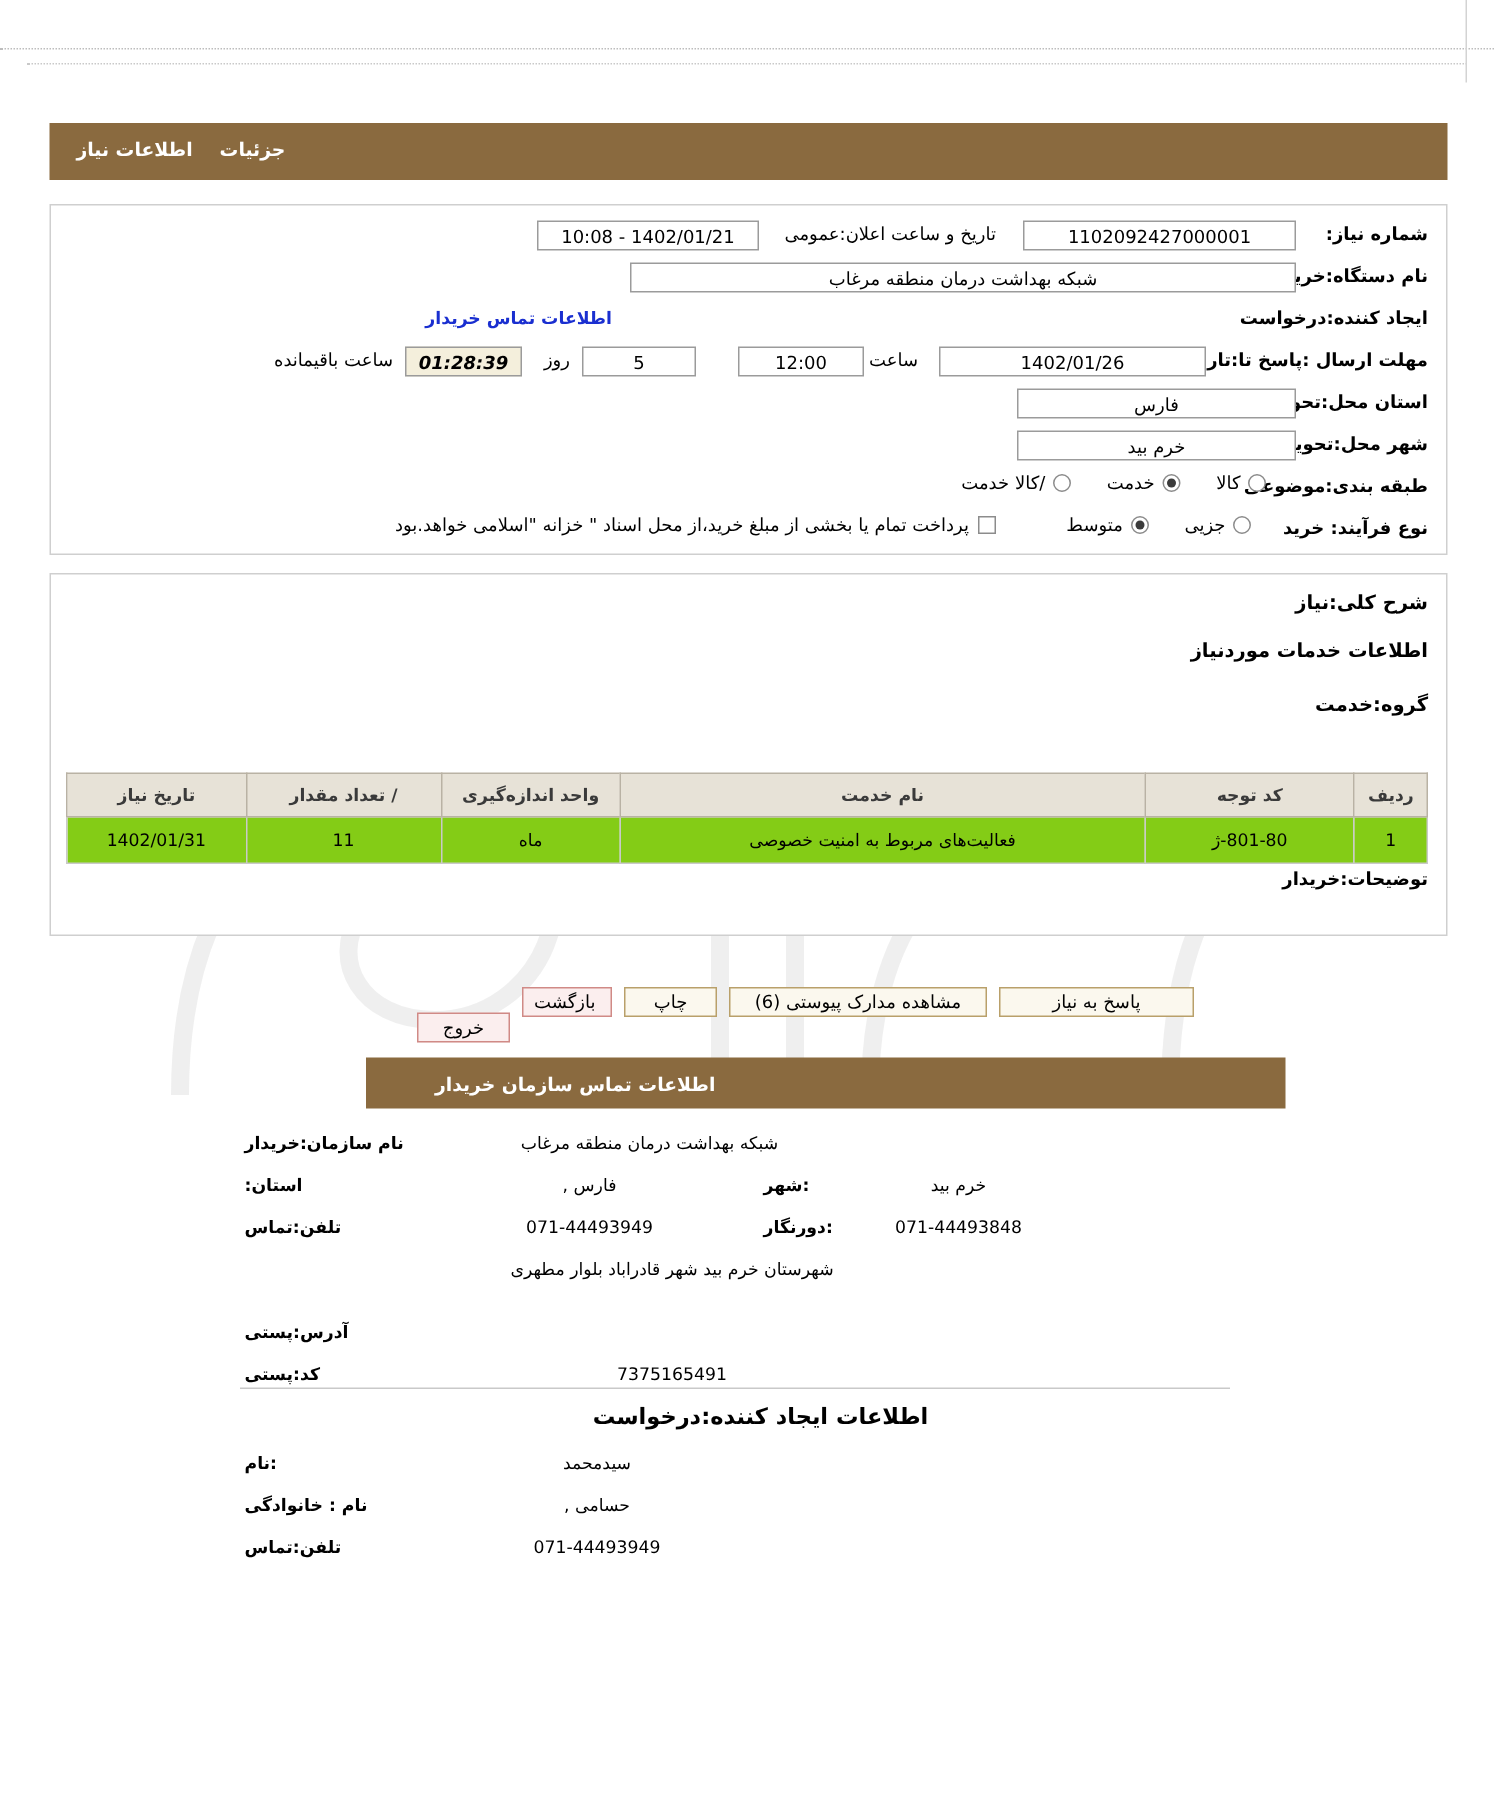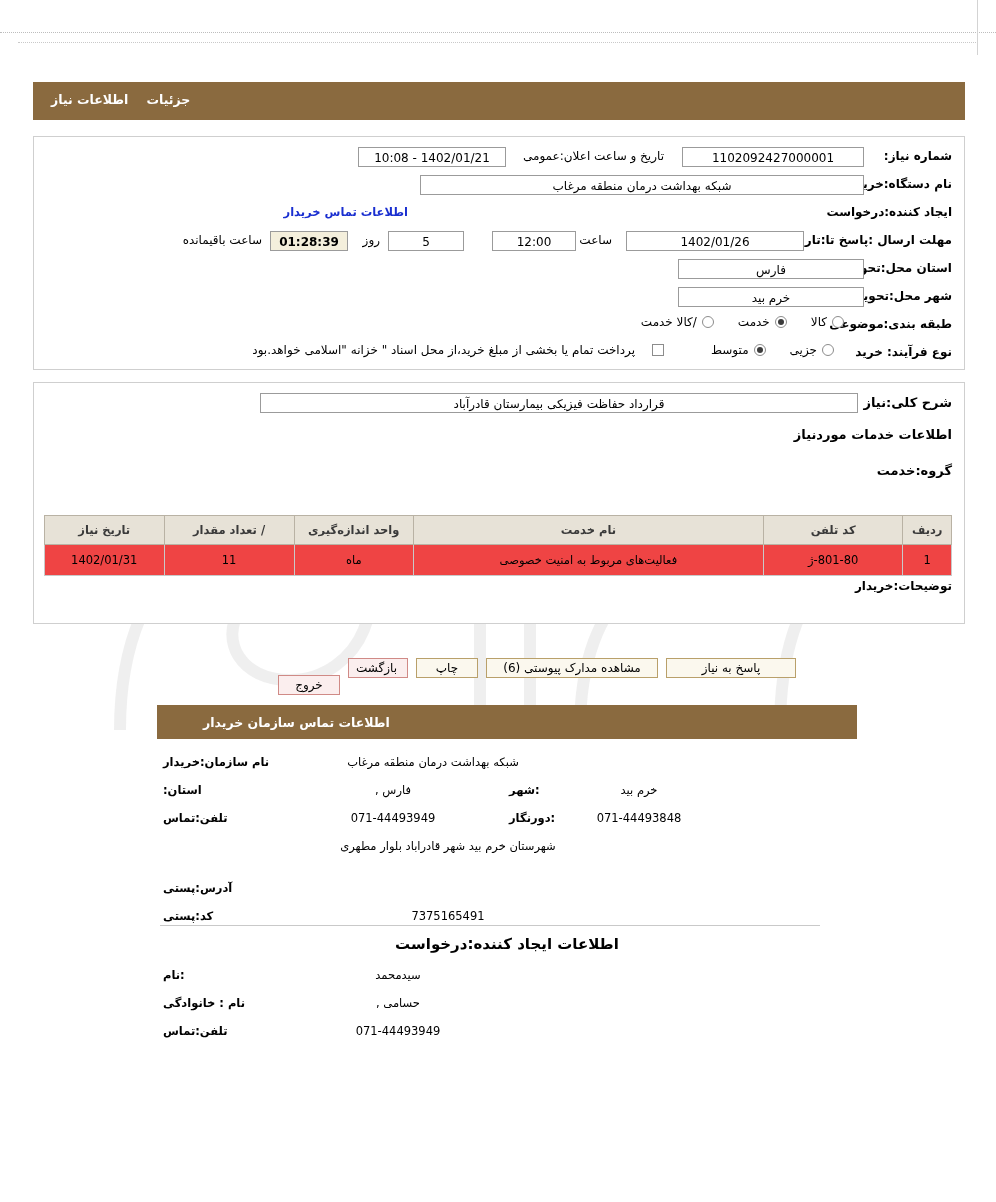--- a/index.html
+++ b/index.html
@@ -56,21 +56,21 @@
   .lbl{font-weight:bold;font-size:12px;white-space:nowrap;}
   .box{
     border:1px solid #9b9b9b;background:#fff;height:20px;line-height:20px;
     font-size:12px;padding:0 6px;box-sizing:border-box;text-align:center;
     overflow:hidden;white-space:nowrap;
   }
   .box.r{text-align:right;}
   .link{color:#1a2fd0;font-size:11.5px;font-weight:bold;cursor:pointer;}
   .countdown{
     border:1px solid #9b9b9b;background:#f4efdc;height:20px;line-height:20px;
-    font-size:12px;padding:0 6px;box-sizing:border-box;text-align:center;font-weight:bold;
+    font-size:12px;padding:0 6px;box-sizing:border-box;text-align:center;font-weight:bold;font-style:italic;
   }
   .radio{
     width:12px;height:12px;border:1px solid #8c8c8c;border-radius:50%;
     background:#fff;display:inline-block;box-sizing:border-box;position:relative;vertical-align:middle;
   }
   .radio.on:after{
     content:"";position:absolute;left:2px;top:2px;width:6px;height:6px;border-radius:50%;
     background:#3b3b3b;
   }
   .chk{
@@ -81,30 +81,30 @@
 
   table.grid{
     position:absolute;border-collapse:collapse;width:908px;right:12px;top:132px;
     font-size:11.5px;
   }
   table.grid th{
     background:#e7e2d7;border:1px solid #b9b2a4;height:26px;font-weight:bold;color:#3a3a3a;
     font-size:11.5px;
   }
   table.grid td{
-    border:1px solid #c9c9c9;height:28px;text-align:center;background:#ef4444;font-size:11.5px;
+    border:1px solid #c9c9c9;height:28px;text-align:center;background:#84cc16;font-size:11.5px;
   }
   .btnrow{position:absolute;right:200px;top:640px;display:flex;gap:8px;align-items:center;direction:rtl;}
   .btn{
     border:1px solid #b9a06a;background:#fbf8ee;height:20px;line-height:19px;
     font-size:12px;padding:0 10px;box-sizing:border-box;text-align:center;cursor:pointer;white-space:nowrap;
   }
   .btn.red{border-color:#d08a86;background:#fbeeee;}
   .band2{
-    position:absolute;right:139px;top:705px;width:700px;height:34px;background:#8a6a3f;color:#fff;
+    position:absolute;right:139px;top:705px;width:613px;height:34px;background:#8a6a3f;color:#fff;
   }
   .band2 span{position:absolute;right:auto;left:46px;top:10px;font-size:12.5px;font-weight:bold;}
   .contact{position:absolute;right:139px;top:755px;width:700px;font-size:11.5px;}
   .crow{display:flex;align-items:flex-start;margin-bottom:14px;}
   .ckey{font-weight:bold;width:100px;text-align:left;padding-left:6px;white-space:nowrap;}
   .cval{width:180px;text-align:center;white-space:nowrap;}
   .hr{
     position:absolute;right:176px;top:925px;width:660px;border-top:1px solid #c9c9c9;
   }
   .req-title{position:absolute;right:139px;top:935px;width:700px;text-align:center;font-weight:bold;font-size:15px;}
@@ -212,46 +212,45 @@
     <div class="row" style="right:130px;top:206px;gap:24px;">
       <span class="opt">
         <span class="radio"></span>
         <span>جزیی</span>
       </span>
       <span class="opt">
         <span class="radio on"></span>
         <span>متوسط</span>
       </span>
     </div>
-    <div class="row" style="right:300px;top:206px;gap:17px;">
+    <div class="row" style="right:300px;top:206px;gap:6px;">
       <span class="chk"></span>
       <span style="font-size:12px;">پرداخت تمام یا بخشی از مبلغ خرید،از محل اسناد " خزانه "اسلامی خواهد.بود</span>
     </div>
   </div>
 
   <div class="panel panel2">
 
     <div class="row" style="right:12px;top:12px;">
       <span class="lbl" style="font-size:13px;">شرح کلی:نیاز</span>
     </div>
-    <div class="box r" style="position:absolute;right:106px;top:10px;width:598px;text-align:center;">قرارداد حفاظت فیزیکی بیمارستان قادرآباد</div>
 
     <div class="row" style="right:12px;top:44px;">
       <span class="lbl" style="font-size:13px;">اطلاعات خدمات موردنیاز</span>
     </div>
 
     <div class="row" style="right:12px;top:80px;">
       <span class="lbl" style="font-size:13px;">گروه:خدمت</span>
     </div>
 
     <table class="grid">
       <thead>
         <tr>
           <th style="width:46px;">ردیف</th>
-          <th style="width:140px;">کد تلفن</th>
+          <th style="width:140px;">کد توجه</th>
           <th style="width:356px;">نام خدمت</th>
           <th style="width:118px;">واحد  اندازه‌گیری</th>
           <th style="width:130px;">/ تعداد مقدار</th>
           <th style="width:118px;">تاریخ نیاز</th>
         </tr>
       </thead>
       <tbody>
         <tr>
           <td>1</td>
           <td>801-80-ژ</td>

